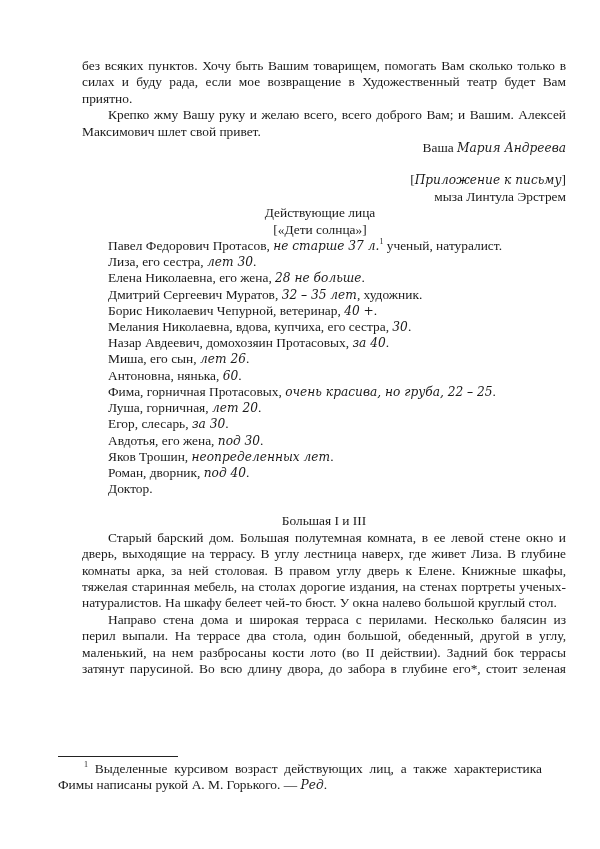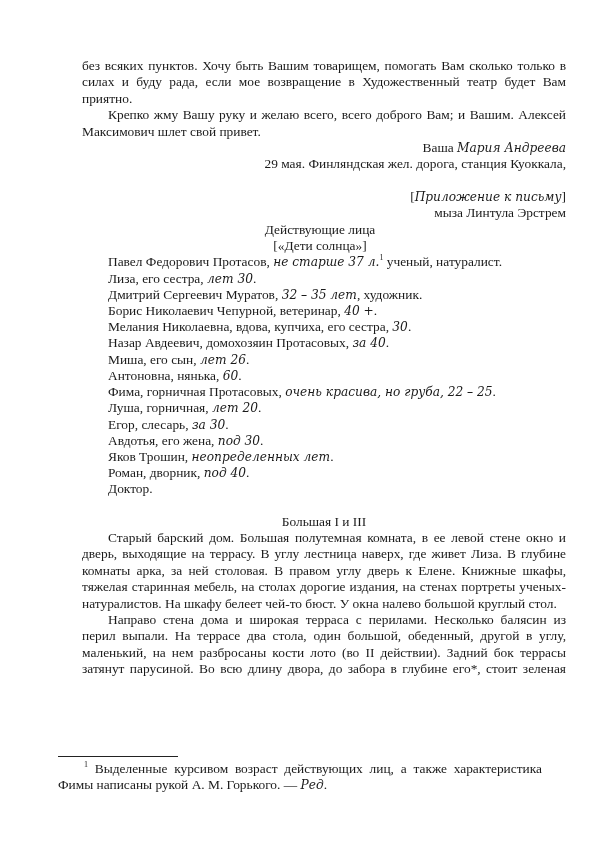--- a/index.html
+++ b/index.html
@@ -21,33 +21,33 @@
   .footnote .fi { text-indent: 26px; }
 </style>
 </head>
 <body>
 
 <div class="page">
   <p class="just">без всяких пунктов. Хочу быть Вашим товарищем, помогать Вам сколько только в силах и буду рада, если мое возвращение в Художественный театр будет Вам приятно.</p>
   <p class="just indent">Крепко жму Вашу руку и желаю всего, всего доброго Вам; и Вашим. Алексей Максимович шлет свой привет.</p>
 
   <p class="right"><span>Ваша </span><i>Мария Андреева</i></p>
-  <p class="right">29 мая. Финляндская жел. дорога, станция Куоккала,</p>
   <p class="right gap"><span>[</span><i>Приложение к письму</i><span>]</span></p>
 
   <p class="right">мыза Линтула Эрстрем</p>
 
   <div style="width:484px; position:relative;">
     <p class="center" style="margin-left:-8px;">Действующие лица</p>
     <p class="center" style="margin-left:-8px;">[«Дети солнца»]</p>
   </div>
 
   <div class="cast">
     <div><span>Павел Федорович Протасов, </span><i>не старше 37 л.</i><sup>1</sup><span> ученый, натуралист.</span></div>
     <div><span>Лиза, его сестра, </span><i>лет 30</i><span>.</span></div>
+    <div><span>Елена Николаевна, его жена, </span><i>28 не больше</i><span>.</span></div>
     <div><span>Дмитрий Сергеевич Муратов, </span><i>32 – 35 лет</i><span>, художник.</span></div>
     <div><span>Борис Николаевич Чепурной, ветеринар, </span><i>40 +</i><span>.</span></div>
     <div><span>Мелания Николаевна, вдова, купчиха, его сестра, </span><i>30</i><span>.</span></div>
     <div><span>Назар Авдеевич, домохозяин Протасовых, </span><i>за 40</i><span>.</span></div>
     <div><span>Миша, его сын, </span><i>лет 26</i><span>.</span></div>
     <div><span>Антоновна, нянька, </span><i>60</i><span>.</span></div>
     <div><span>Фима, горничная Протасовых, </span><i>очень красива, но груба, 22 – 25</i><span>.</span></div>
     <div><span>Луша, горничная, </span><i>лет 20</i><span>.</span></div>
     <div><span>Егор, слесарь, </span><i>за 30</i><span>.</span></div>
     <div><span>Авдотья, его жена, </span><i>под 30</i><span>.</span></div>

